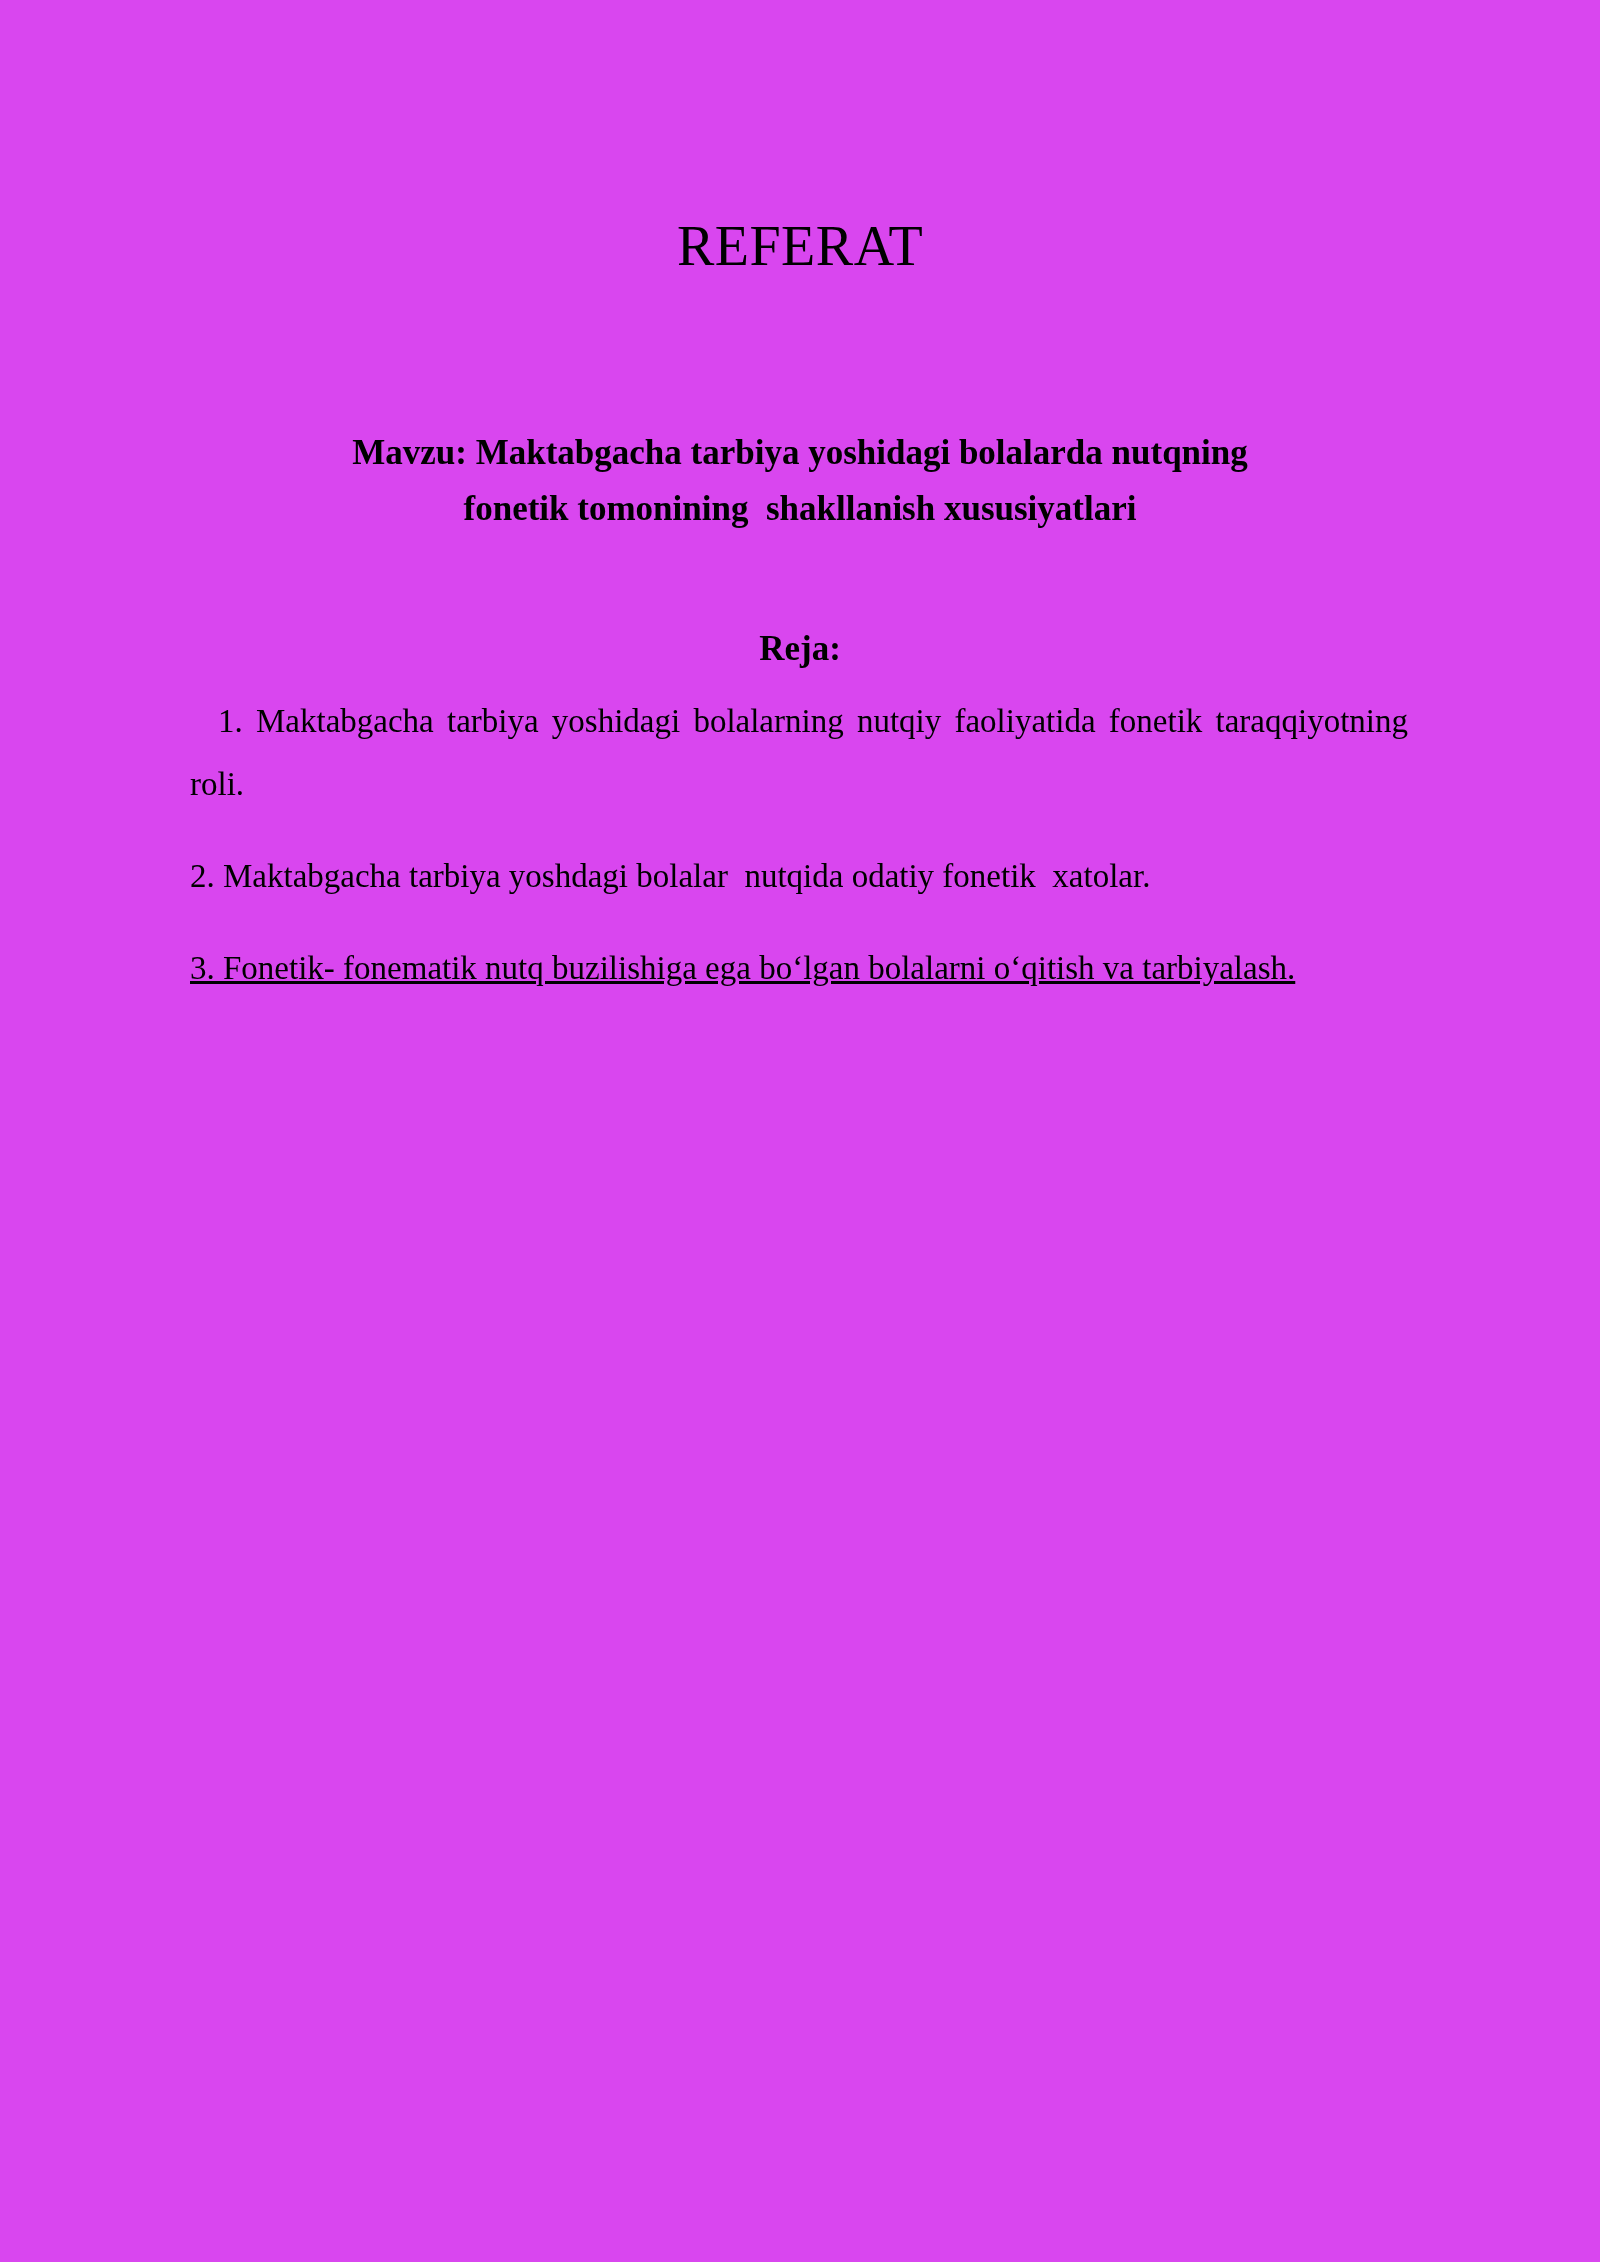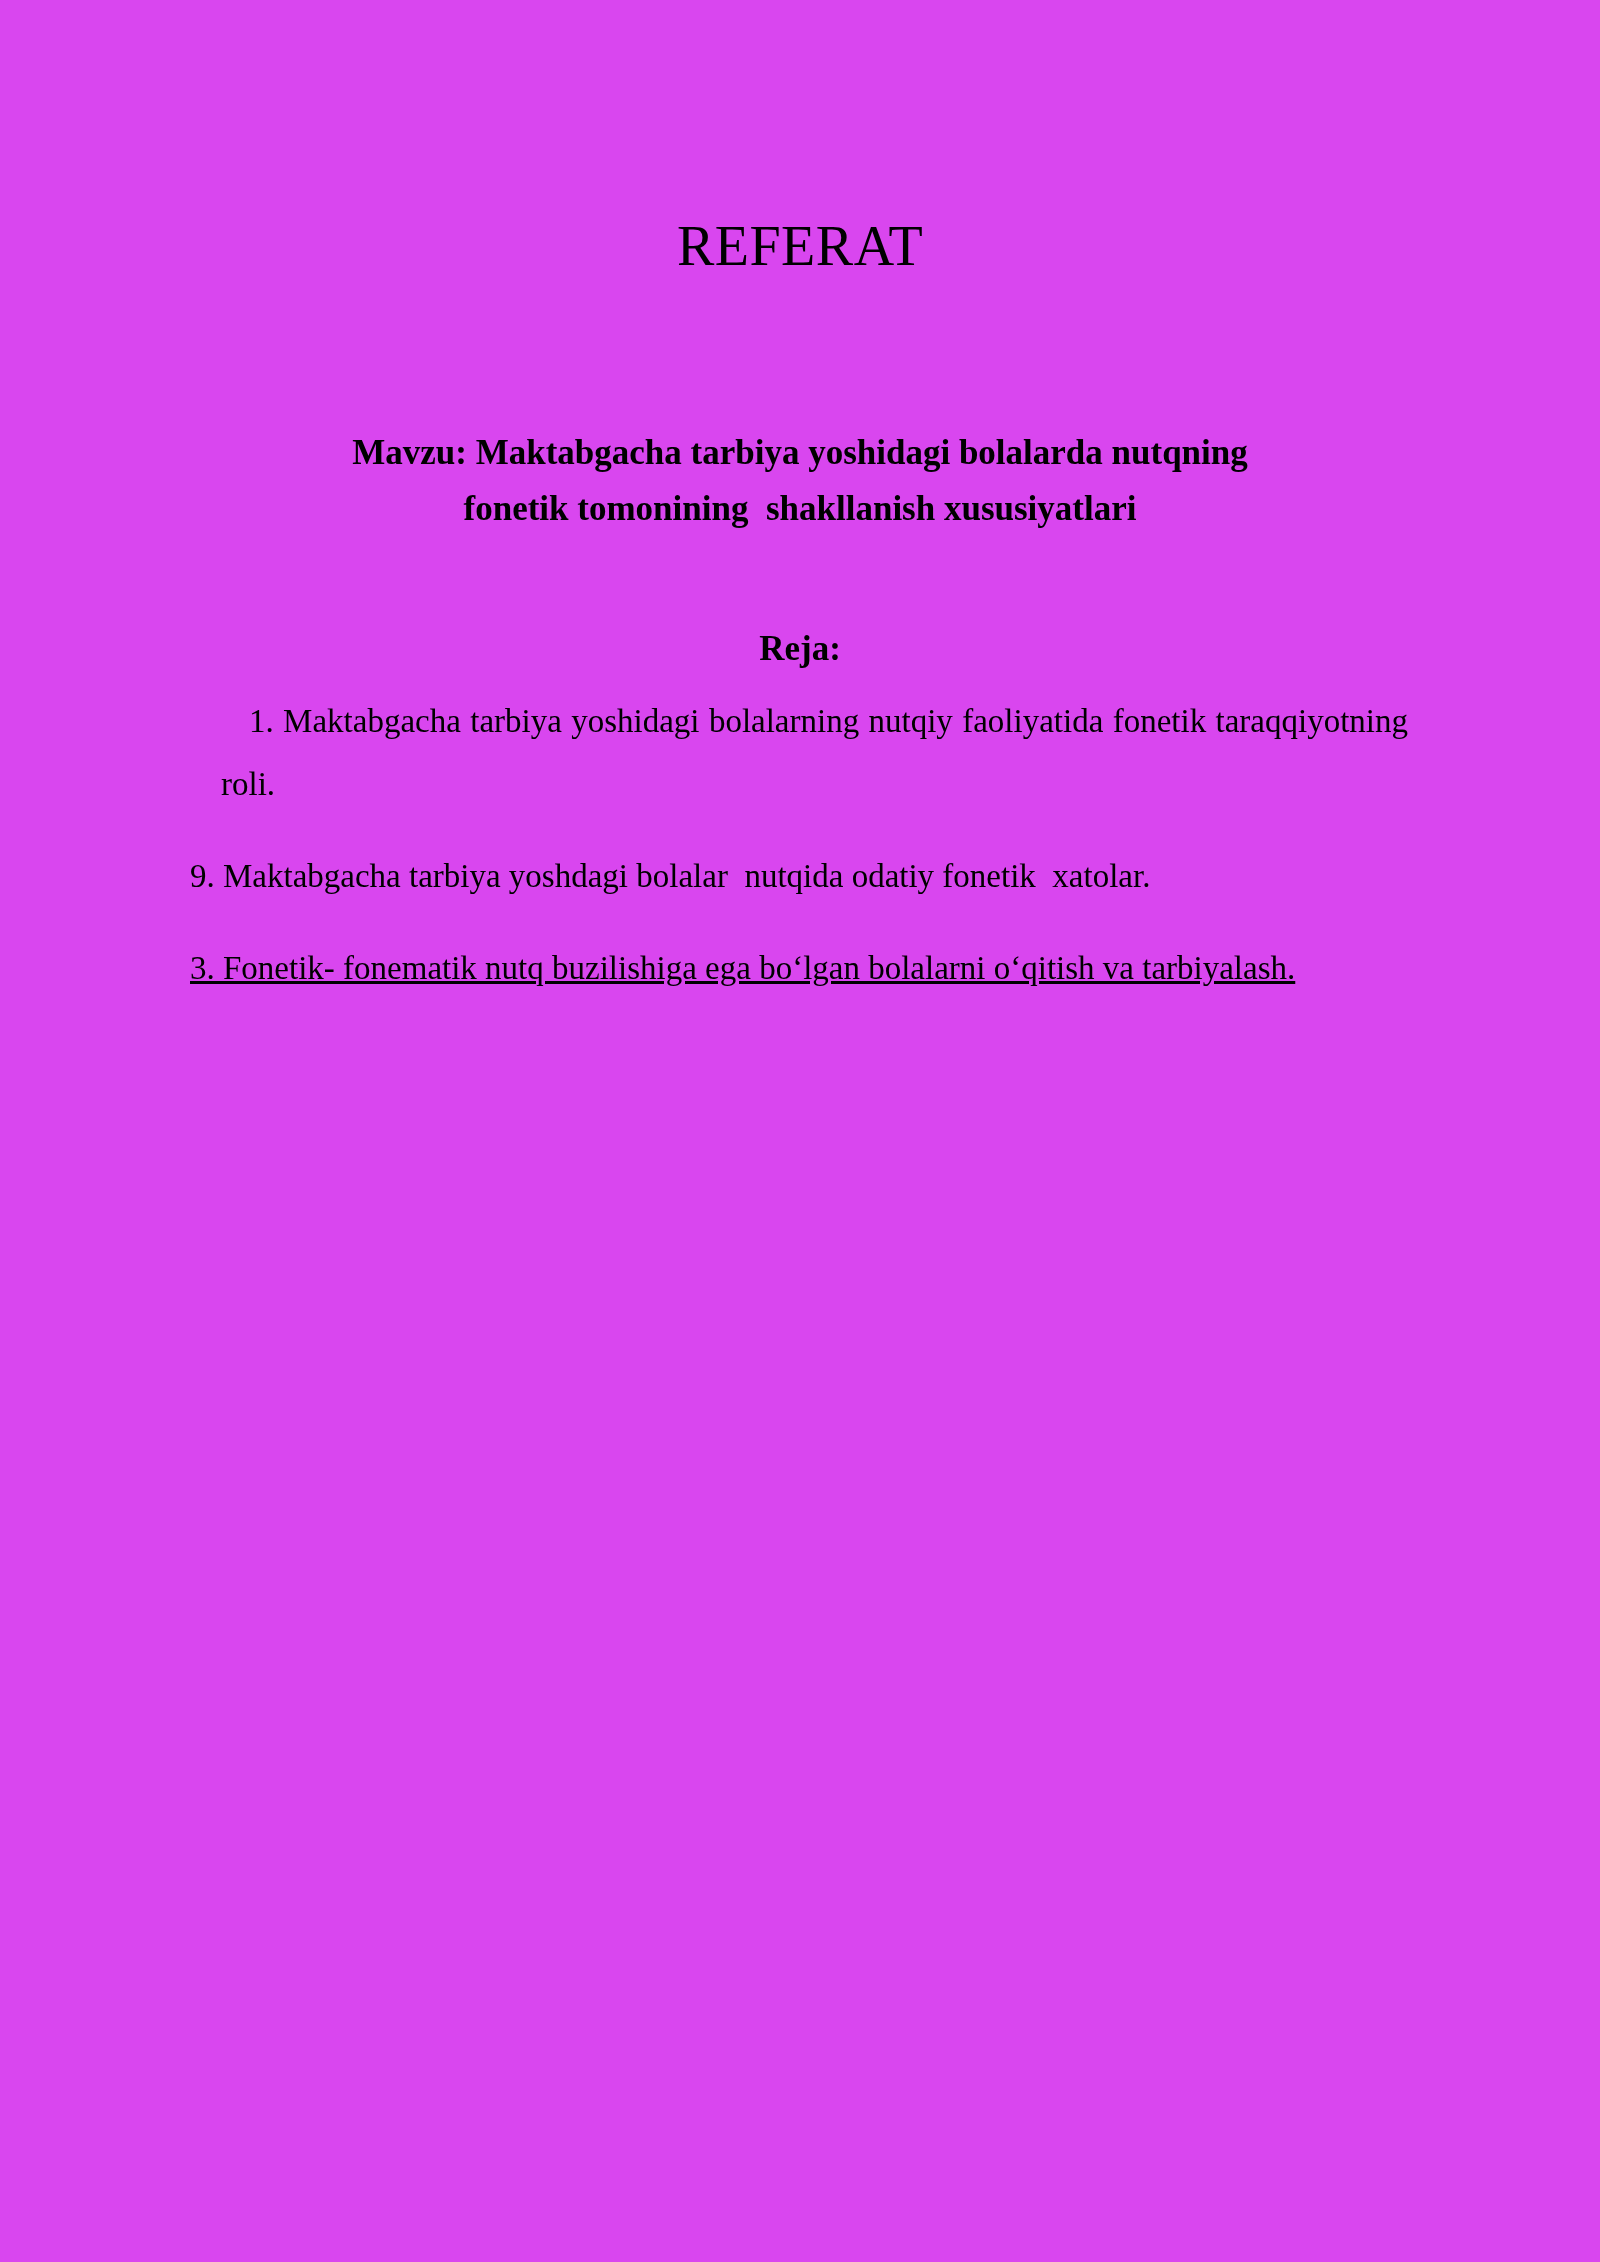--- a/index.html
+++ b/index.html
@@ -77,21 +77,20 @@
   .plan-item {
     font-size: 33px;
     line-height: 63px;
     text-align: justify;
     text-justify: inter-word;
     white-space: pre-wrap;
     margin: 0 0 29px 0;
   }
   .plan-item.indented {
     text-indent: 28px;
-    margin-left: 31px;
   }
   .plan-item:last-child {
     margin-bottom: 0;
     text-decoration: underline;
   }
 </style>
 </head>
 <body>
 
 <div class="page">
@@ -100,17 +99,17 @@
 
   <div class="subject-block">
     <span class="subject-line">Mavzu: Maktabgacha tarbiya yoshidagi bolalarda nutqning</span>
     <span class="subject-line">fonetik tomonining  shakllanish xususiyatlari</span>
   </div>
 
   <div class="reja-heading">Reja:</div>
 
   <div class="plan-list">
     <p class="plan-item indented">1. Maktabgacha tarbiya yoshidagi bolalarning nutqiy faoliyatida fonetik taraqqiyotning roli.</p>
-    <p class="plan-item">9. Maktabgacha tarbiya yoshdagi bolalar  nutqida odatiy fonetik  xatolar.</p>
+    <p class="plan-item">2. Maktabgacha tarbiya yoshdagi bolalar  nutqida odatiy fonetik  xatolar.</p>
     <p class="plan-item">3. Fonetik- fonematik nutq buzilishiga ega boʻlgan bolalarni oʻqitish va tarbiyalash.</p>
   </div>
 
 </div>
 
 </body></html>

